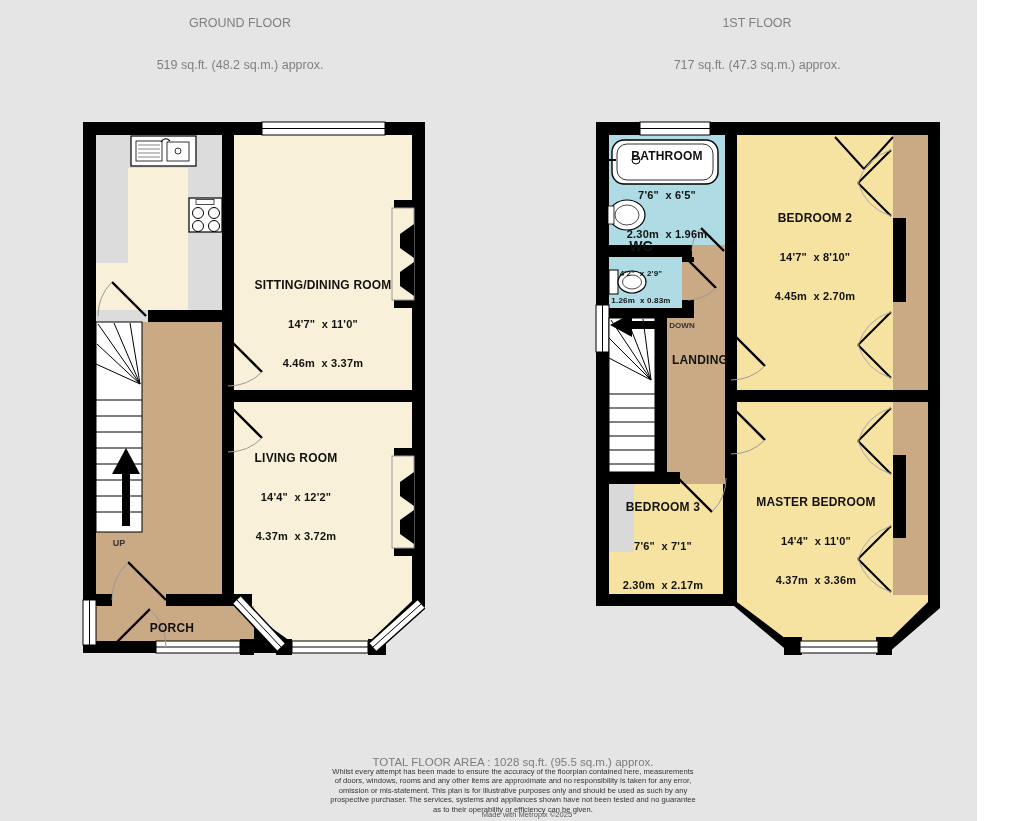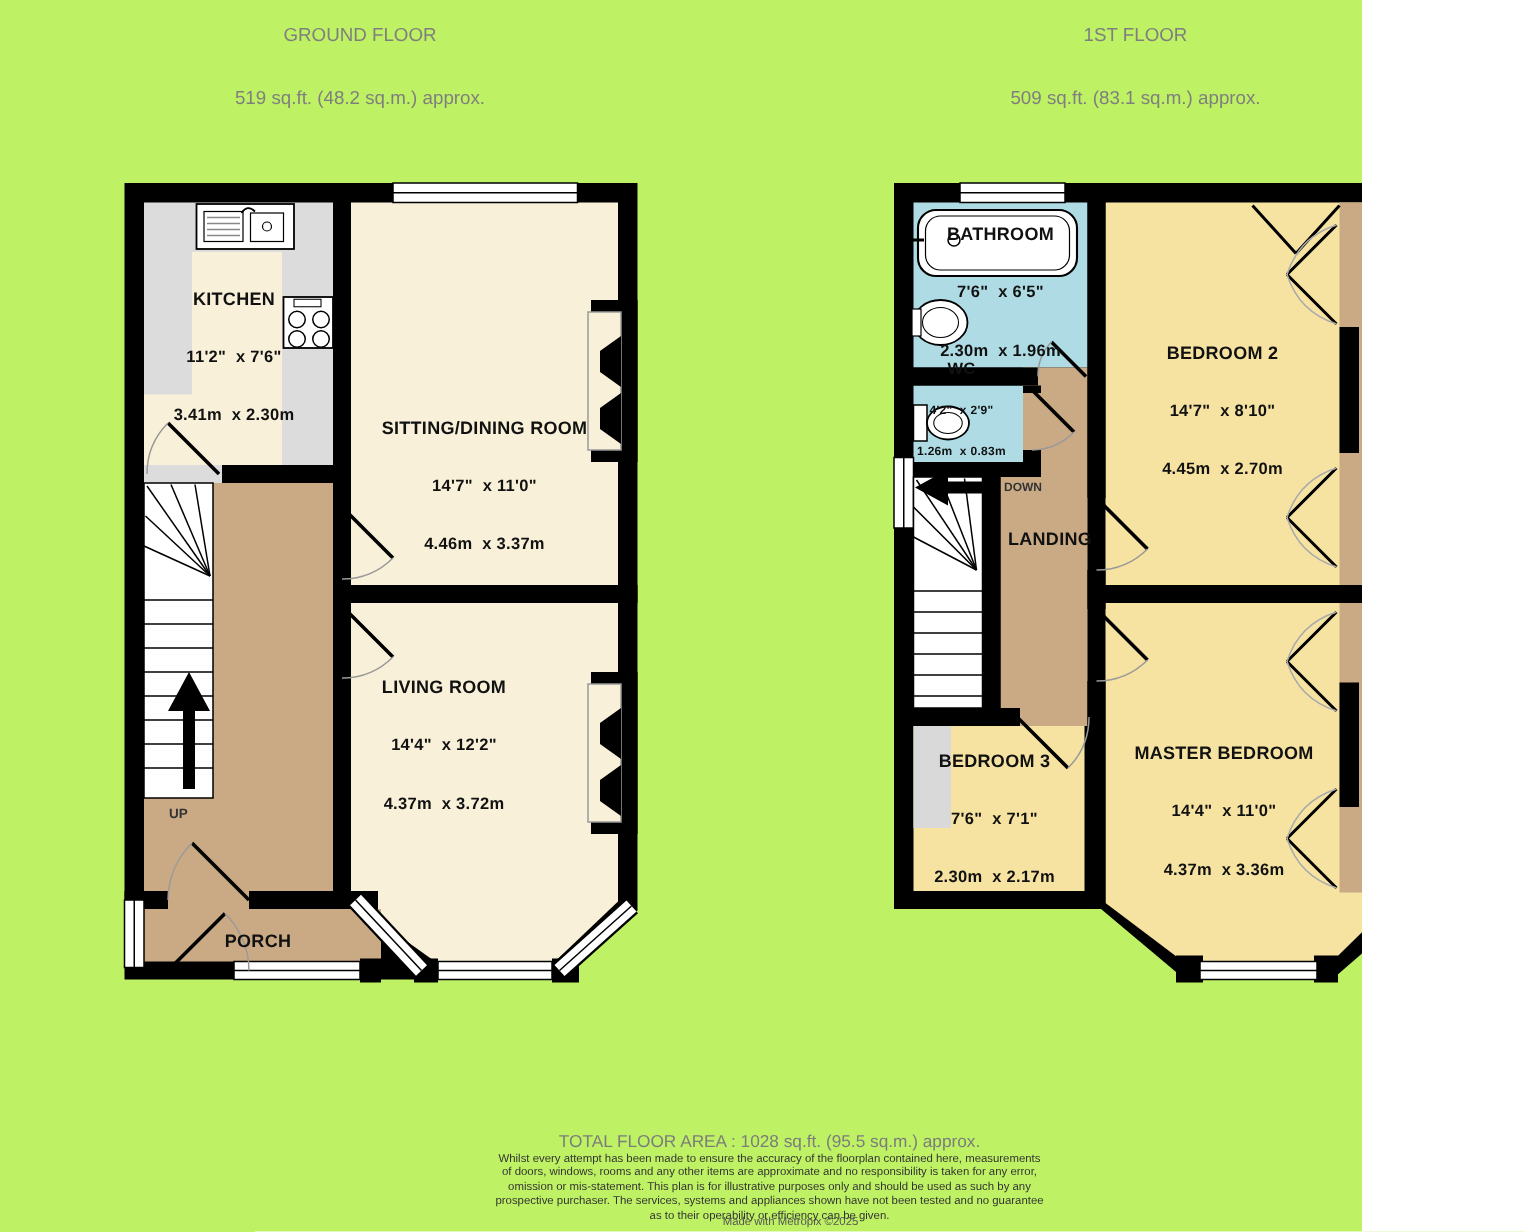--- a/index.html
+++ b/index.html
@@ -1,23 +1,23 @@
 <!DOCTYPE html>
 <html><head>
 <meta charset="utf-8">
 <style>
   html,body{margin:0;padding:0;background:#fff;}
-  #stage{position:relative;width:908px;height:821px;background:#bef264;overflow:hidden;
+  #stage{position:relative;width:977px;height:821px;background:#e5e5e5;overflow:hidden;
          font-family:"Liberation Sans","DejaVu Sans",sans-serif;}
   #plan-svg{position:absolute;left:0;top:0;}
   .lbl{position:absolute;transform:translate(-50%,-50%);text-align:center;color:#111;
        white-space:pre;line-height:13px;}
   .room-name{font-size:12px;font-weight:bold;letter-spacing:.2px;}
   .room-dim{font-size:11px;font-weight:bold;letter-spacing:.2px;}
-  .small .room-name{font-size:11px;line-height:9px;}
+  .small .room-name{font-size:14px;line-height:9px;}
   .small .room-dim{font-size:8px;line-height:9px;}
   .floor-title{font-size:12.5px;color:#7f7f7f;line-height:14px;}
   .tiny{font-size:9px;font-weight:bold;color:#333;}
   .total-line{font-size:11.5px;color:#7c7c7c;}
   .disclaimer{font-size:7.6px;color:#333;line-height:9.4px;white-space:pre-line;}
   .credit{font-size:7.6px;color:#555;}
 </style>
 </head>
 <body>
 
@@ -244,28 +244,23 @@
     </g>
   </g>
 </svg>
 
 <div class="lbl floor-title" style="left:240px;top:37px;">
   <div>GROUND FLOOR</div>
   <div>519 sq.ft. (48.2 sq.m.) approx.</div>
 </div>
 <div class="lbl floor-title" style="left:757px;top:37px;">
   <div>1ST FLOOR</div>
-  <div>509 sq.ft. (83.1 sq.m.) approx.</div>
-</div>
-
-<div class="lbl" style="left:156px;top:232px;">
-  <div class="room-name">KITCHEN</div>
-  <div class="room-dim">11'2"  x 7'6"</div>
-  <div class="room-dim">3.41m  x 2.30m</div>
-</div>
+  <div>717 sq.ft. (47.3 sq.m.) approx.</div>
+</div>
+
 <div class="lbl" style="left:323px;top:318px;">
   <div class="room-name">SITTING/DINING ROOM</div>
   <div class="room-dim">14'7"  x 11'0"</div>
   <div class="room-dim">4.46m  x 3.37m</div>
 </div>
 <div class="lbl" style="left:296px;top:491px;">
   <div class="room-name">LIVING ROOM</div>
   <div class="room-dim">14'4"  x 12'2"</div>
   <div class="room-dim">4.37m  x 3.72m</div>
 </div>
@@ -275,21 +270,21 @@
 <div class="lbl" style="left:667px;top:189px;">
   <div class="room-name">BATHROOM</div>
   <div class="room-dim">7'6"  x 6'5"</div>
   <div class="room-dim">2.30m  x 1.96m</div>
 </div>
 <div class="lbl small" style="left:641px;top:269px;line-height:9px;">
   <div class="room-name">WC</div>
   <div class="room-dim">4'2"  x 2'9"</div>
   <div class="room-dim">1.26m  x 0.83m</div>
 </div>
-<div class="lbl" style="left:815px;top:268px;">
+<div class="lbl" style="left:815px;top:251px;">
   <div class="room-name">BEDROOM 2</div>
   <div class="room-dim">14'7"  x 8'10"</div>
   <div class="room-dim">4.45m  x 2.70m</div>
 </div>
 <div class="lbl room-name" style="left:700px;top:360px;text-align:center;">LANDING</div>
 <div class="lbl tiny" style="left:682px;top:325px;font-size:8px;">DOWN</div>
 <div class="lbl" style="left:663px;top:540px;">
   <div class="room-name">BEDROOM 3</div>
   <div class="room-dim">7'6"  x 7'1"</div>
   <div class="room-dim">2.30m  x 2.17m</div>

